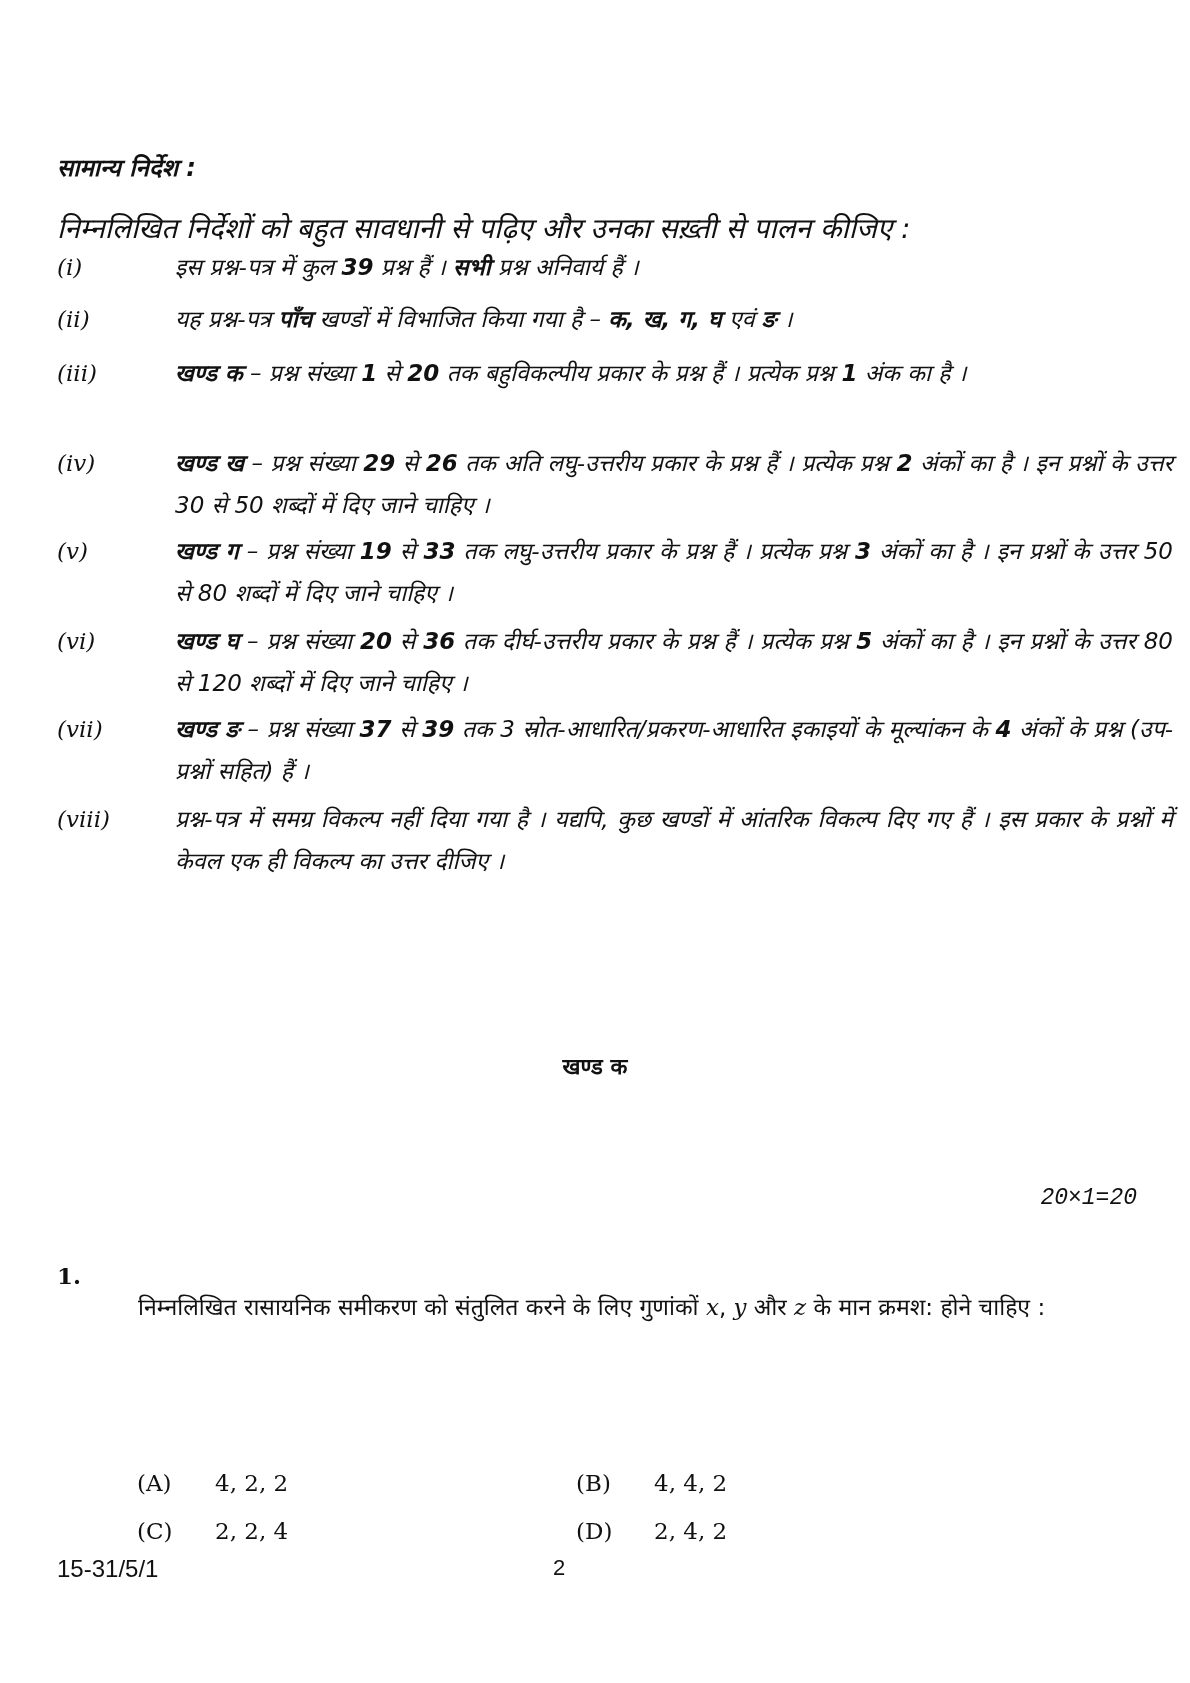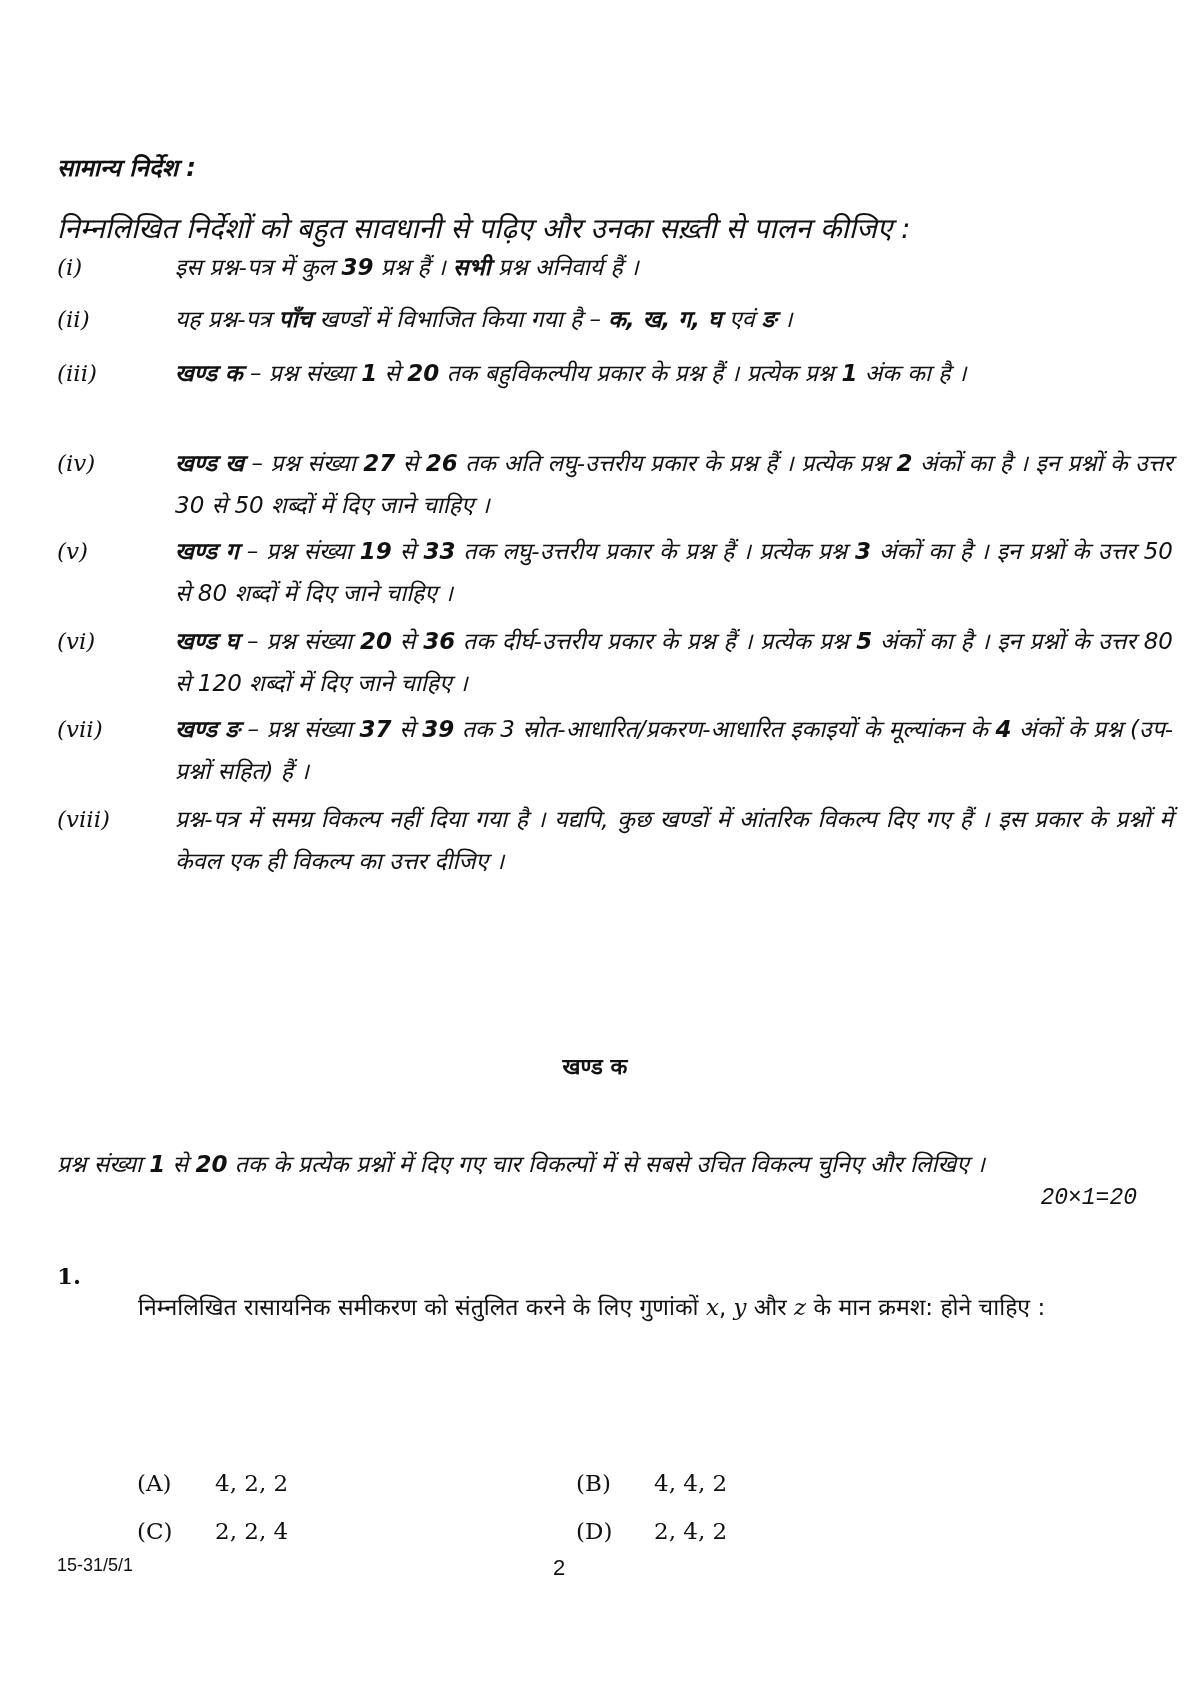--- a/index.html
+++ b/index.html
@@ -164,21 +164,21 @@
       margin-left: 9px;
     }
     .option .opt-label {
       display: inline-block;
       width: 78px;
     }
     .footer-code {
       position: absolute;
       left: 57px;
       top: 1555px;
-      font-size: 18px;
+      font-size: 24px;
       font-family: "Liberation Sans", "DejaVu Sans", sans-serif;
     }
     .footer-page {
       position: absolute;
       left: 553px;
       top: 1555px;
       font-size: 22px;
       font-family: "Liberation Sans", "DejaVu Sans", sans-serif;
     }
   </style>
@@ -197,42 +197,41 @@
   <div class="instr" style="top:298px;">
     <span class="num">(ii)</span>
     <span class="txt"><span>यह प्रश्न-पत्र </span><b>पाँच</b><span> खण्डों में विभाजित किया गया है – </span><b>क, ख, ग, घ</b><span> एवं </span><b>ङ</b><span> ।</span></span>
   </div>
   <div class="instr" style="top:352px;">
     <span class="num">(iii)</span>
     <span class="txt"><b>खण्ड क</b><span> – प्रश्न संख्या </span><b>1</b><span> से </span><b>20</b><span> तक बहुविकल्पीय प्रकार के प्रश्न हैं । प्रत्येक प्रश्न </span><b>1</b><span> अंक का है ।</span></span>
   </div>
   <div class="instr" style="top:442px;">
     <span class="num">(iv)</span>
-    <span class="txt"><b>खण्ड ख</b><span> – प्रश्न संख्या </span><b>27</b><span> से </span><b>26</b><span> तक अति लघु-उत्तरीय प्रकार के प्रश्न हैं । प्रत्येक प्रश्न </span><b>2</b><span> अंकों का है । इन प्रश्नों के उत्तर 30 से 50 शब्दों में दिए जाने चाहिए ।</span></span>
+    <span class="txt"><b>खण्ड ख</b><span> – प्रश्न संख्या </span><b>29</b><span> से </span><b>26</b><span> तक अति लघु-उत्तरीय प्रकार के प्रश्न हैं । प्रत्येक प्रश्न </span><b>2</b><span> अंकों का है । इन प्रश्नों के उत्तर 30 से 50 शब्दों में दिए जाने चाहिए ।</span></span>
   </div>
   <div class="instr" style="top:530px;">
     <span class="num">(v)</span>
     <span class="txt"><b>खण्ड ग</b><span> – प्रश्न संख्या </span><b>19</b><span> से </span><b>33</b><span> तक लघु-उत्तरीय प्रकार के प्रश्न हैं । प्रत्येक प्रश्न </span><b>3</b><span> अंकों का है । इन प्रश्नों के उत्तर 50 से 80 शब्दों में दिए जाने चाहिए ।</span></span>
   </div>
   <div class="instr" style="top:620px;">
     <span class="num">(vi)</span>
     <span class="txt"><b>खण्ड घ</b><span> – प्रश्न संख्या </span><b>20</b><span> से </span><b>36</b><span> तक दीर्घ-उत्तरीय प्रकार के प्रश्न हैं । प्रत्येक प्रश्न </span><b>5</b><span> अंकों का है । इन प्रश्नों के उत्तर 80 से 120 शब्दों में दिए जाने चाहिए ।</span></span>
   </div>
   <div class="instr" style="top:708px;">
     <span class="num">(vii)</span>
     <span class="txt"><b>खण्ड ङ</b><span> – प्रश्न संख्या </span><b>37</b><span> से </span><b>39</b><span>  तक 3 स्रोत-आधारित/प्रकरण-आधारित इकाइयों के मूल्यांकन के </span><b>4</b><span> अंकों के प्रश्न (उप-प्रश्नों सहित) हैं ।</span></span>
   </div>
   <div class="instr" style="top:798px;">
     <span class="num">(viii)</span>
     <span class="txt"><span>प्रश्न-पत्र में समग्र विकल्प नहीं दिया गया है । यद्यपि, कुछ खण्डों में आंतरिक विकल्प दिए गए हैं । इस प्रकार के प्रश्नों में केवल एक ही विकल्प का उत्तर दीजिए ।</span></span>
   </div>
 
   <div class="section-title">खण्ड क</div>
 
-  <div class="section-intro"><span>प्रश्न संख्या </span><b>1</b><span> से </span><b>20</b><span> तक के प्रत्येक प्रश्नों में दिए गए चार विकल्पों में से सबसे उचित विकल्प चुनिए और लिखिए ।</span></div>
   <div class="marks">20×1=20</div>
 
   <div class="q-num">1.</div>
   <div class="q-text">
     <span>निम्नलिखित रासायनिक समीकरण को संतुलित करने के लिए गुणांकों </span><span class="var">x</span><span>, </span><span class="var">y</span><span> और </span><span class="var">z</span><span> के मान क्रमश: होने चाहिए :</span>
   </div>
 
 
   <div class="option" style="left:128px; top:1470px;">
     <span class="opt-label">(A)</span><span>4, 2, 2</span>

